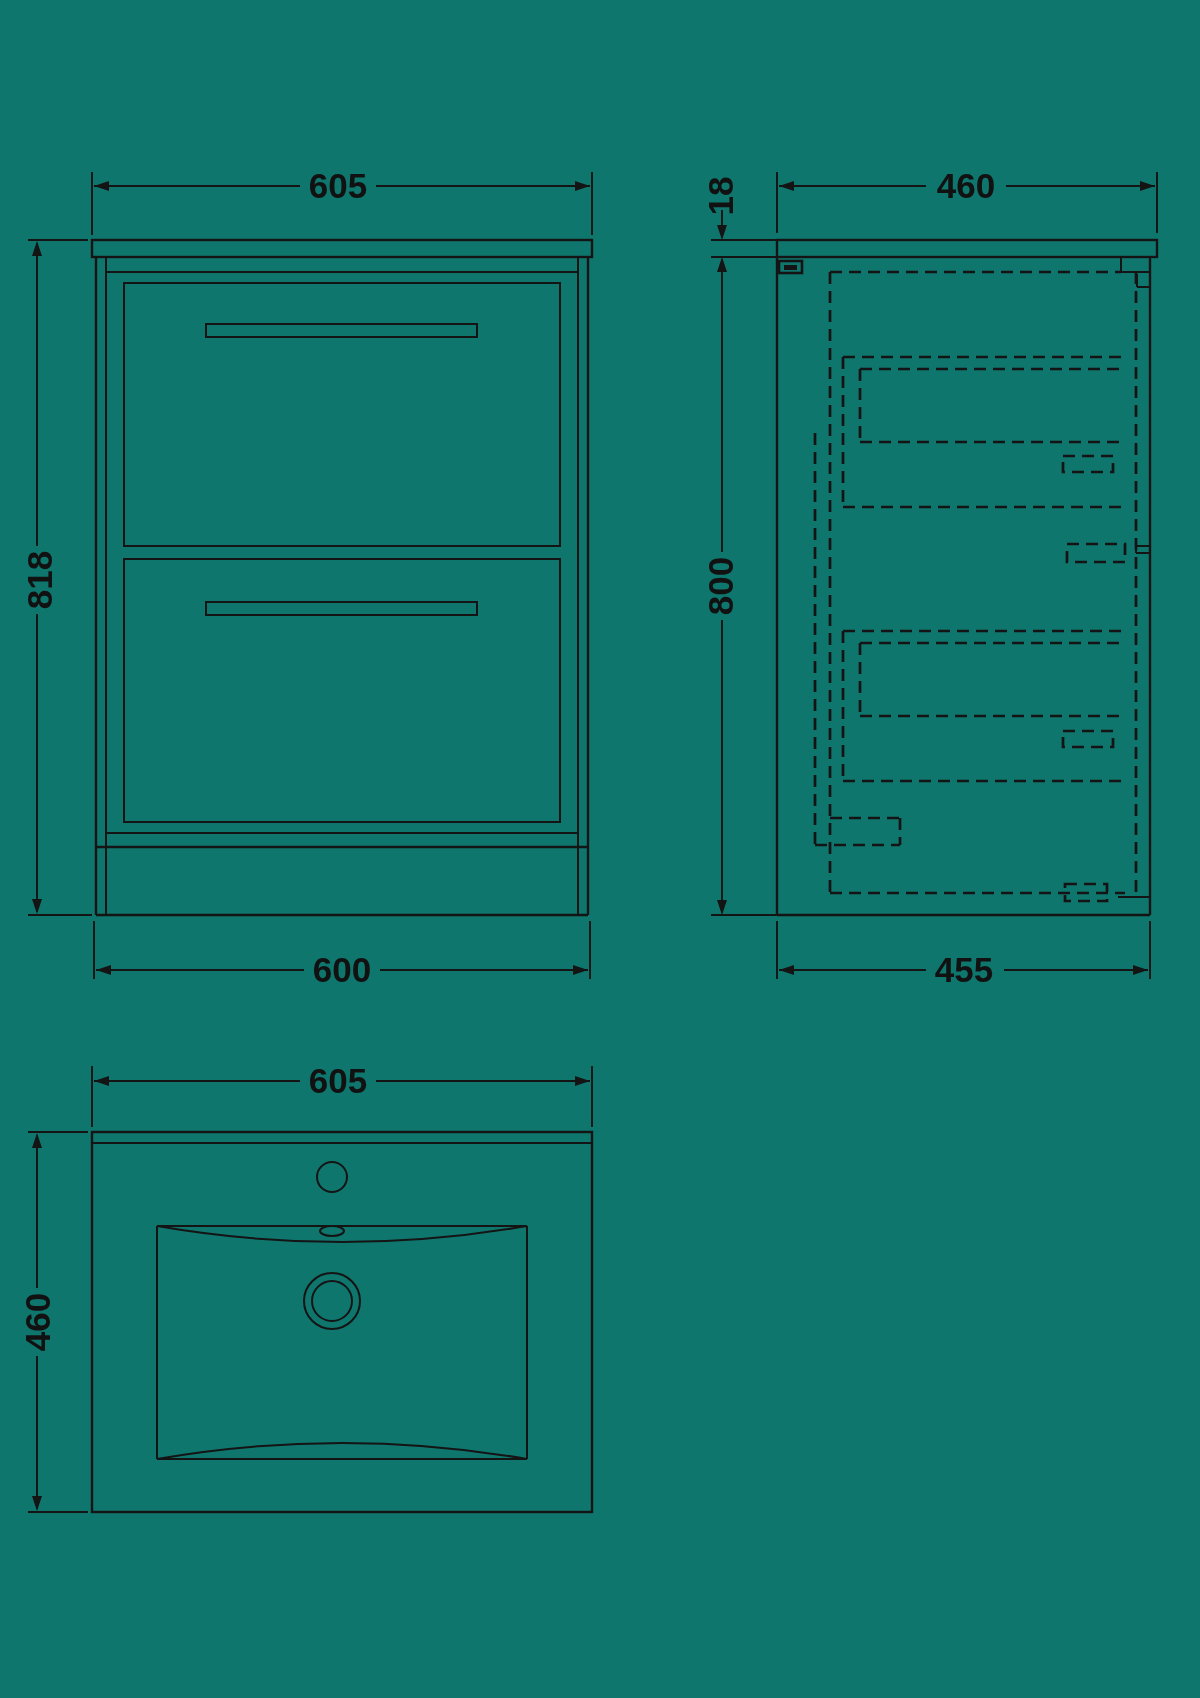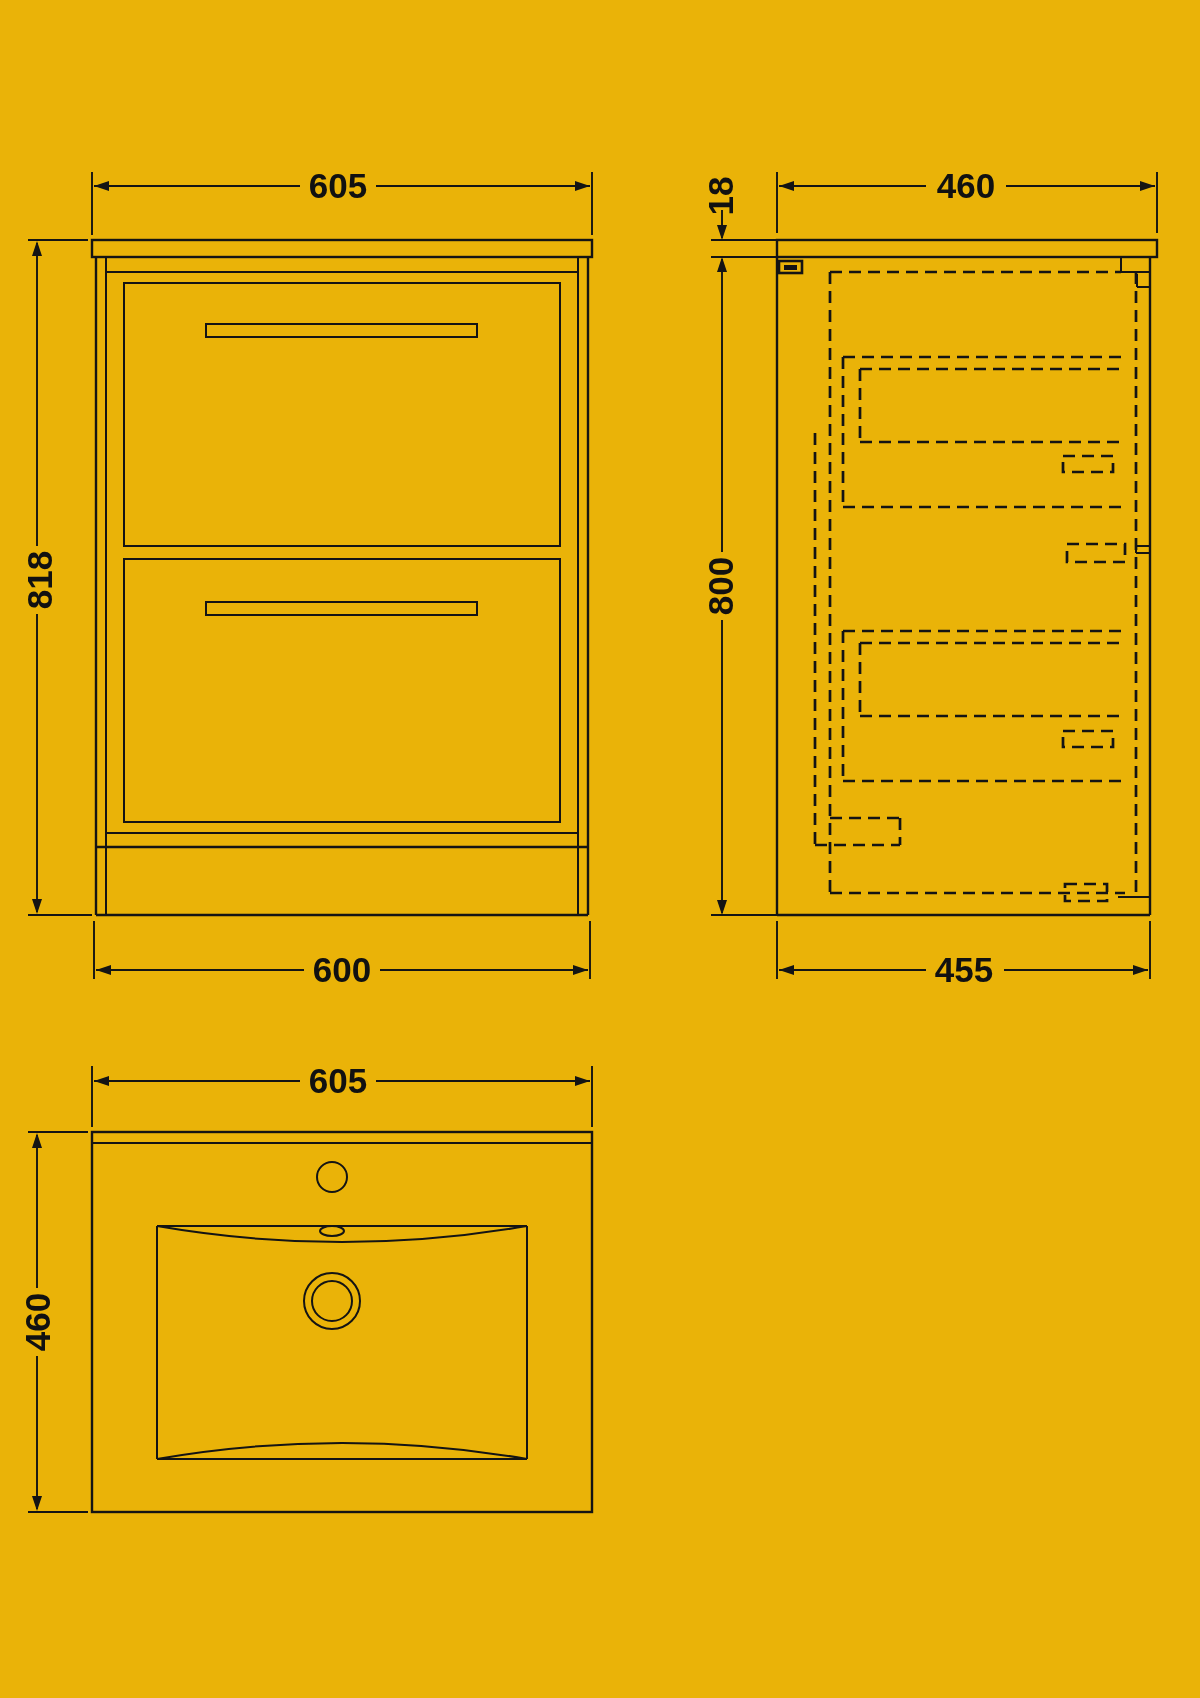--- a/index.html
+++ b/index.html
@@ -1,16 +1,16 @@
 <!DOCTYPE html>
 <html><head>
 <meta charset="utf-8">
 <style>
   html,body{margin:0;padding:0;background:#ffffff;}
-  .canvas{position:relative;width:1200px;height:1698px;background:#eab308;overflow:hidden;
+  .canvas{position:relative;width:1200px;height:1698px;background:#0f766e;overflow:hidden;
           font-family:"Liberation Sans", sans-serif;}
   svg{position:absolute;left:0;top:0;}
   .ln{stroke:#141414;fill:none;stroke-width:2.4;}
   .thin{stroke:#141414;fill:none;stroke-width:2;}
   .dash{stroke:#141414;fill:none;stroke-width:2.7;stroke-dasharray:12 7;}
   .dim{stroke:#141414;fill:none;stroke-width:1.9;}
   .arr{fill:#141414;stroke:none;}
   .dtxt{font-family:"Liberation Sans", sans-serif;font-size:35px;font-weight:bold;fill:#111;}
 </style>
 </head>

